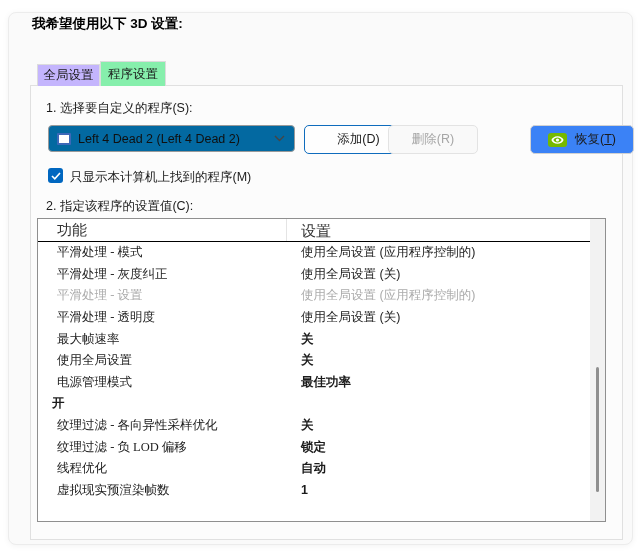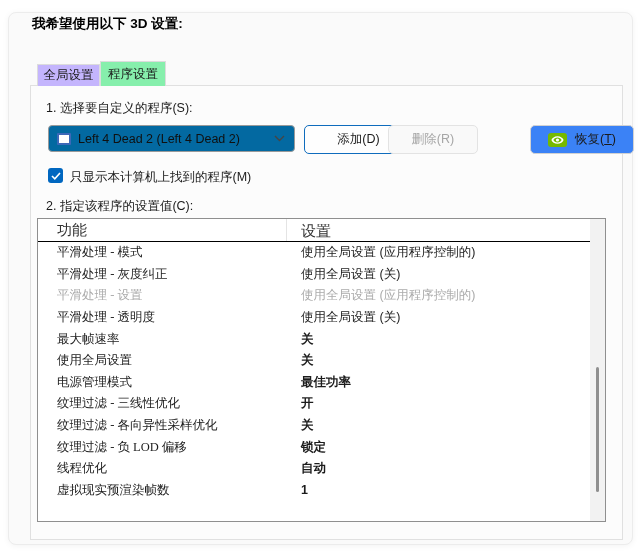--- a/index.html
+++ b/index.html
@@ -155,21 +155,20 @@
     <div class="c-feature">使用全局设置</div>
     <div class="c-setting bold">关</div>
   </div>
 
   <div class="t-row">
     <div class="c-feature">电源管理模式</div>
     <div class="c-setting bold">最佳功率</div>
   </div>
 
   <div class="t-row">
-    <div class="c-feature">纹理过滤 - 三线性优化</div>
     <div class="c-setting bold">开</div>
   </div>
 
   <div class="t-row">
     <div class="c-feature">纹理过滤 - 各向异性采样优化</div>
     <div class="c-setting bold">关</div>
   </div>
 
   <div class="t-row">
     <div class="c-feature">纹理过滤 - 负 LOD 偏移</div>

